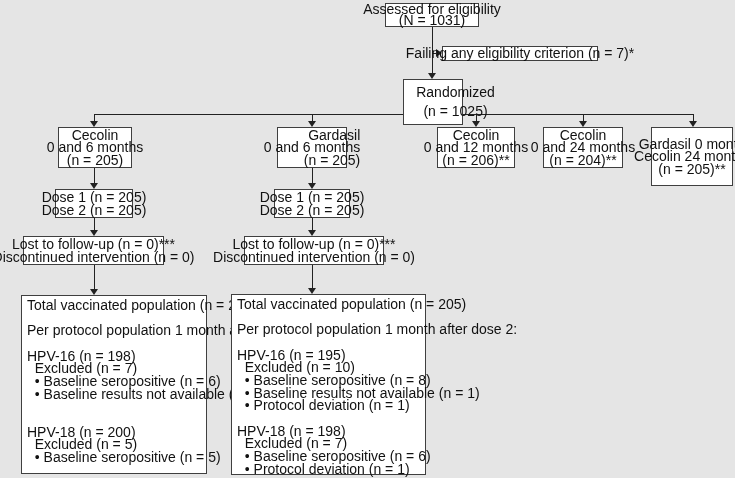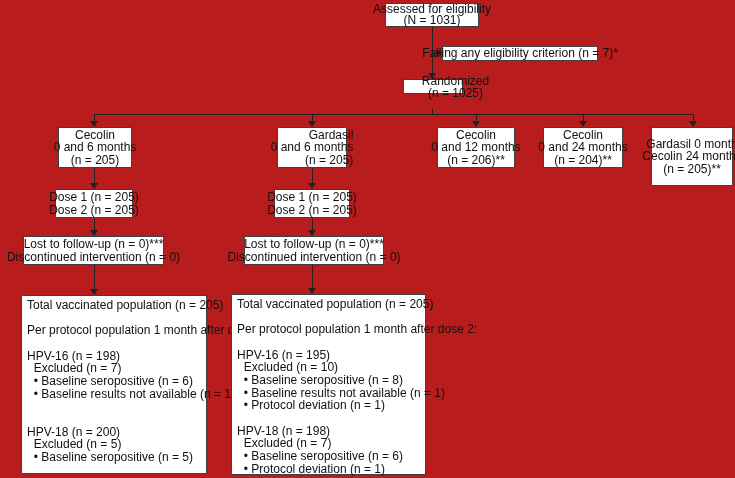--- a/index.html
+++ b/index.html
@@ -4,23 +4,23 @@
 <style>
   html, body {
     margin: 0;
     padding: 0;
     background: #ffffff;
   }
   .canvas {
     position: relative;
     width: 735px;
     height: 478px;
-    background: #b91c1c;
+    background: #e5e5e5;
     font-family: "Liberation Sans", "DejaVu Sans", sans-serif;
-    font-size: 12px;
+    font-size: 14px;
     color: #111111;
     overflow: hidden;
   }
   .box {
     position: absolute;
     background: #ffffff;
     border: 1px solid #3f3f3f;
     display: flex;
     align-items: center;
     justify-content: center;
@@ -72,21 +72,21 @@
 </head>
 <body>
 
 <div class="canvas">
 
   <div class="box" style="left:385px; top:3px; width:94px; height:24px; line-height:11.3px;">Assessed for eligibility
 (N = 1031)</div>
 
   <div class="box" style="left:442px; top:46px; width:156px; height:15px;">Failing any eligibility criterion (n = 7)*</div>
 
-  <div class="box" style="left:403px; top:79px; width:60px; height:15px; line-height:12px;padding-left:45px;">Randomized
+  <div class="box" style="left:403px; top:79px; width:60px; height:46px; line-height:19px;padding-left:45px;">Randomized
 (n = 1025)</div>
 
   <div class="vl" style="left:432px; top:27px; height:47px;"></div>
   <div class="tri-down" style="left:428px; top:73px;"></div>
   <div class="hl" style="left:432px; top:53px; width:5px;"></div>
   <div class="tri-right" style="left:436px; top:49px;"></div>
 
   <div class="vl" style="left:432px; top:109px; height:5px;"></div>
   <div class="hl" style="left:94px; top:114px; width:599px;"></div>
 

